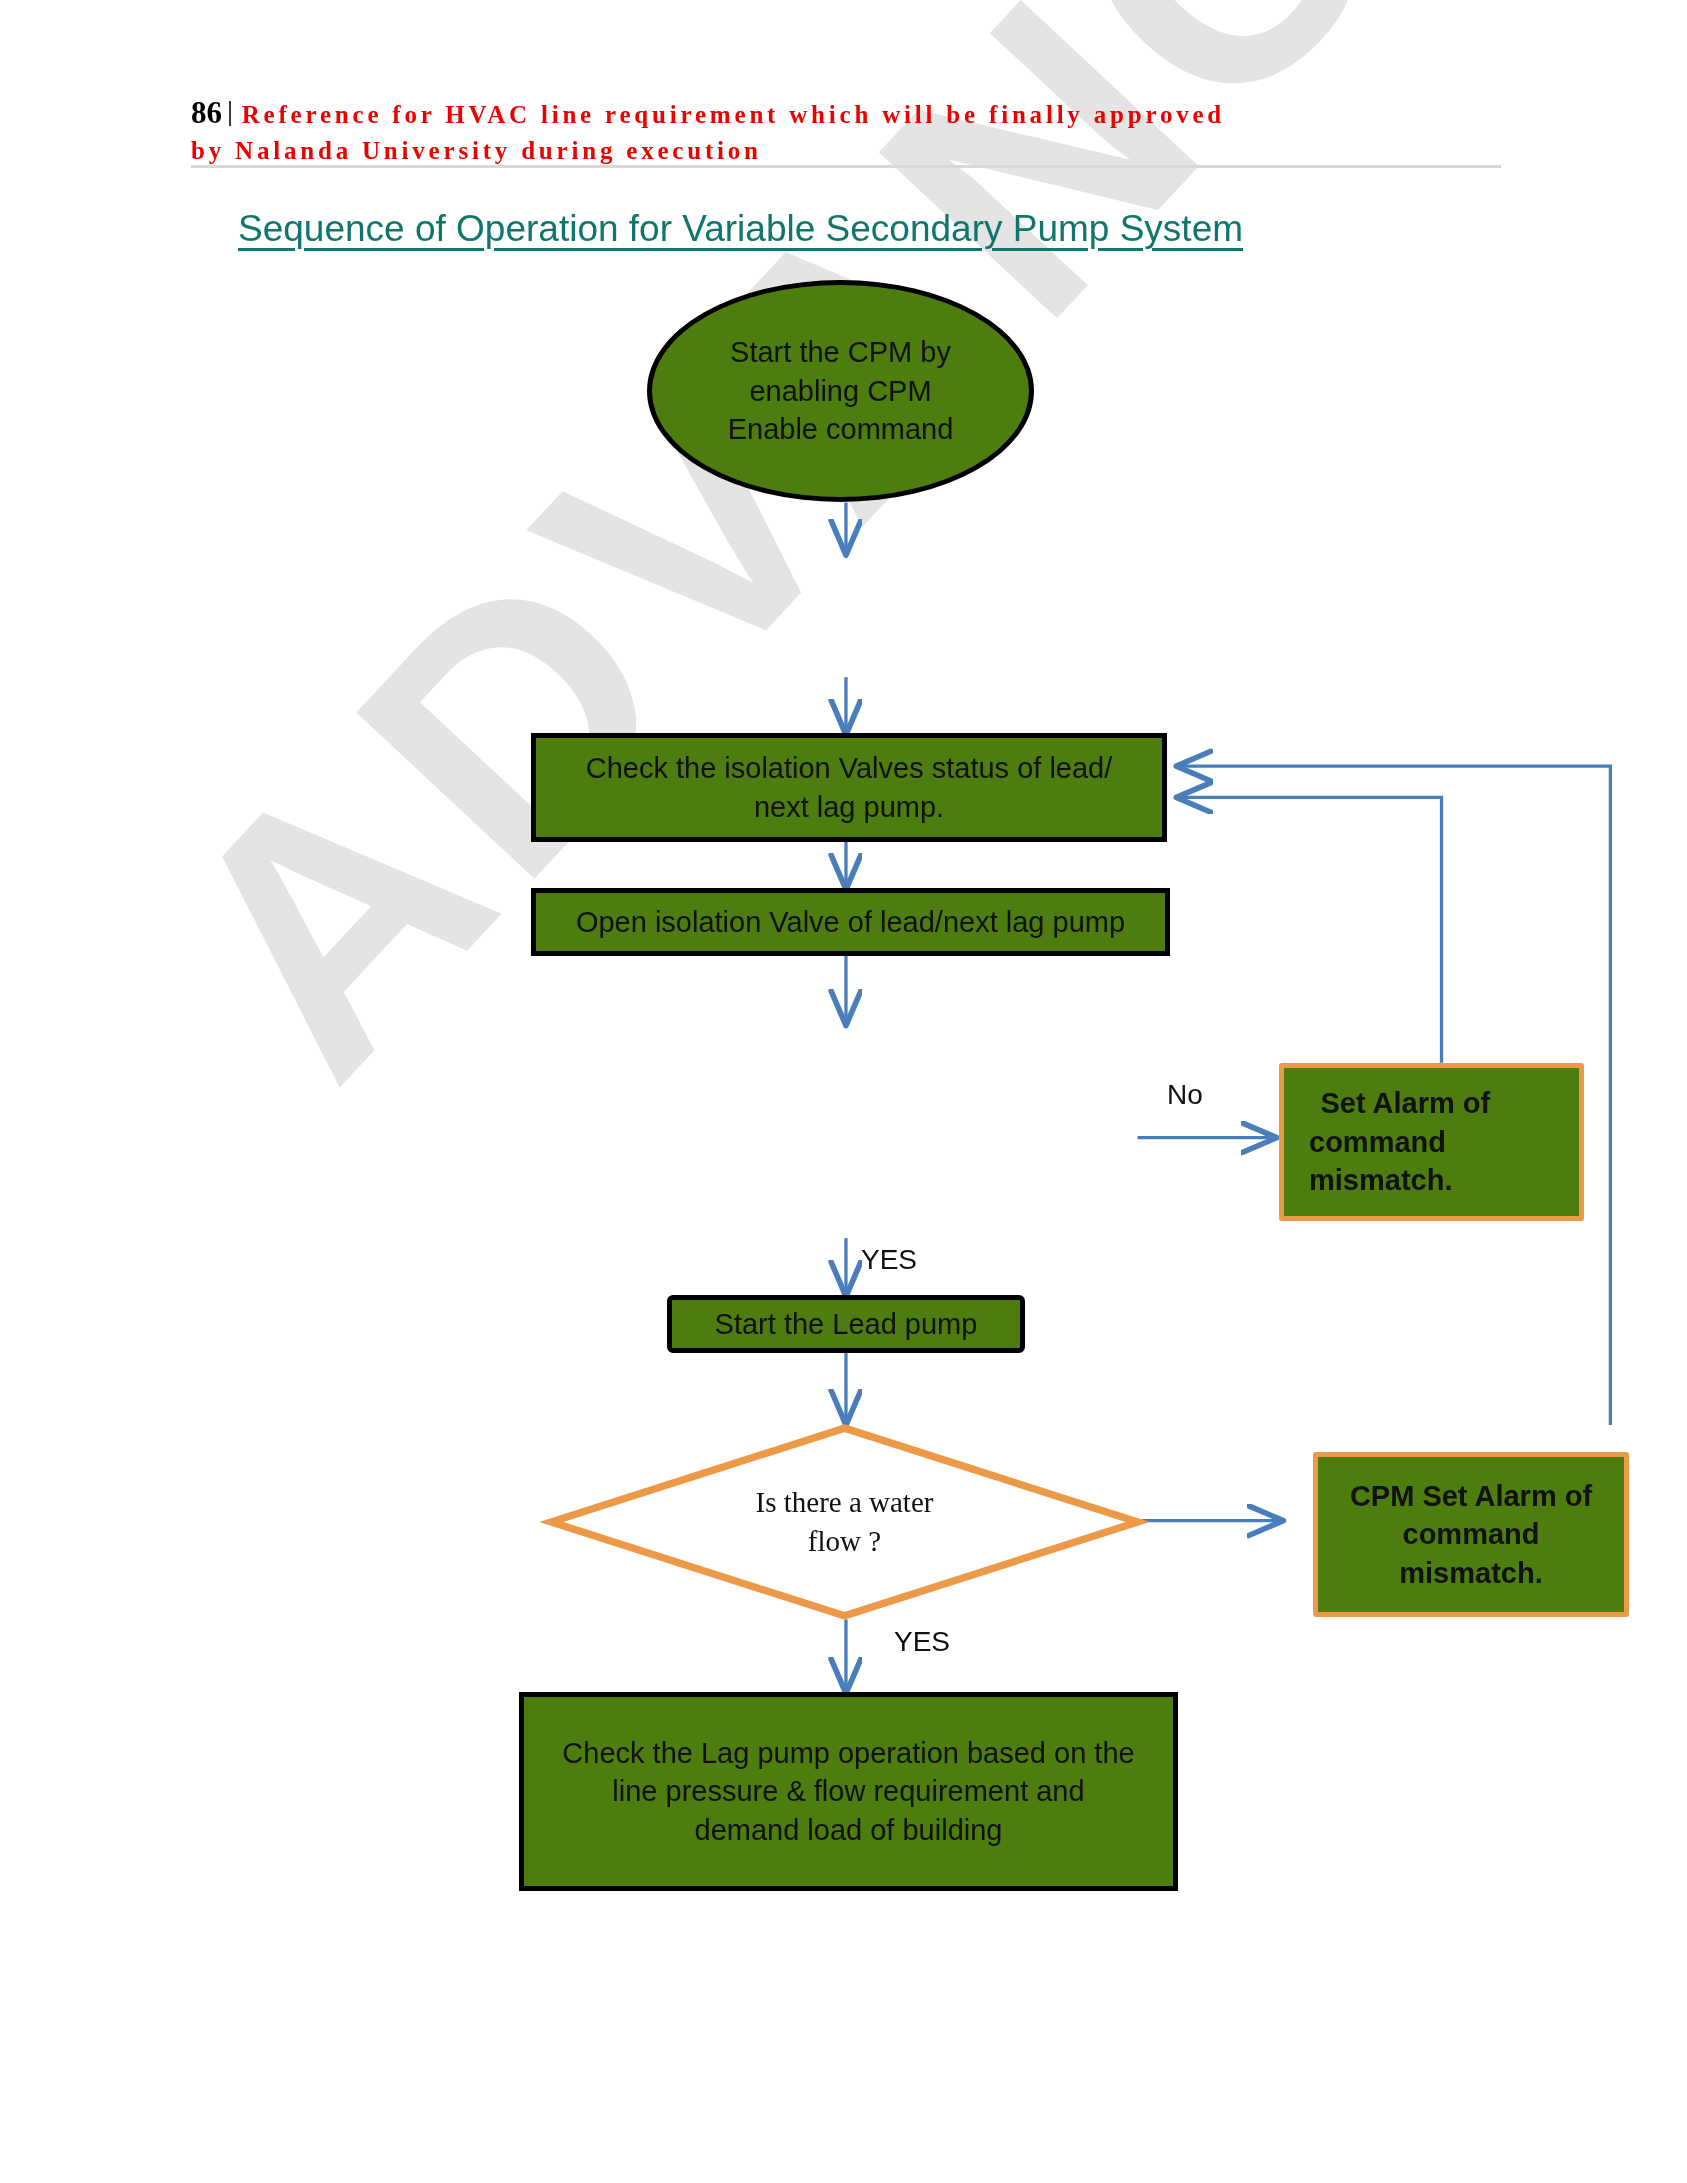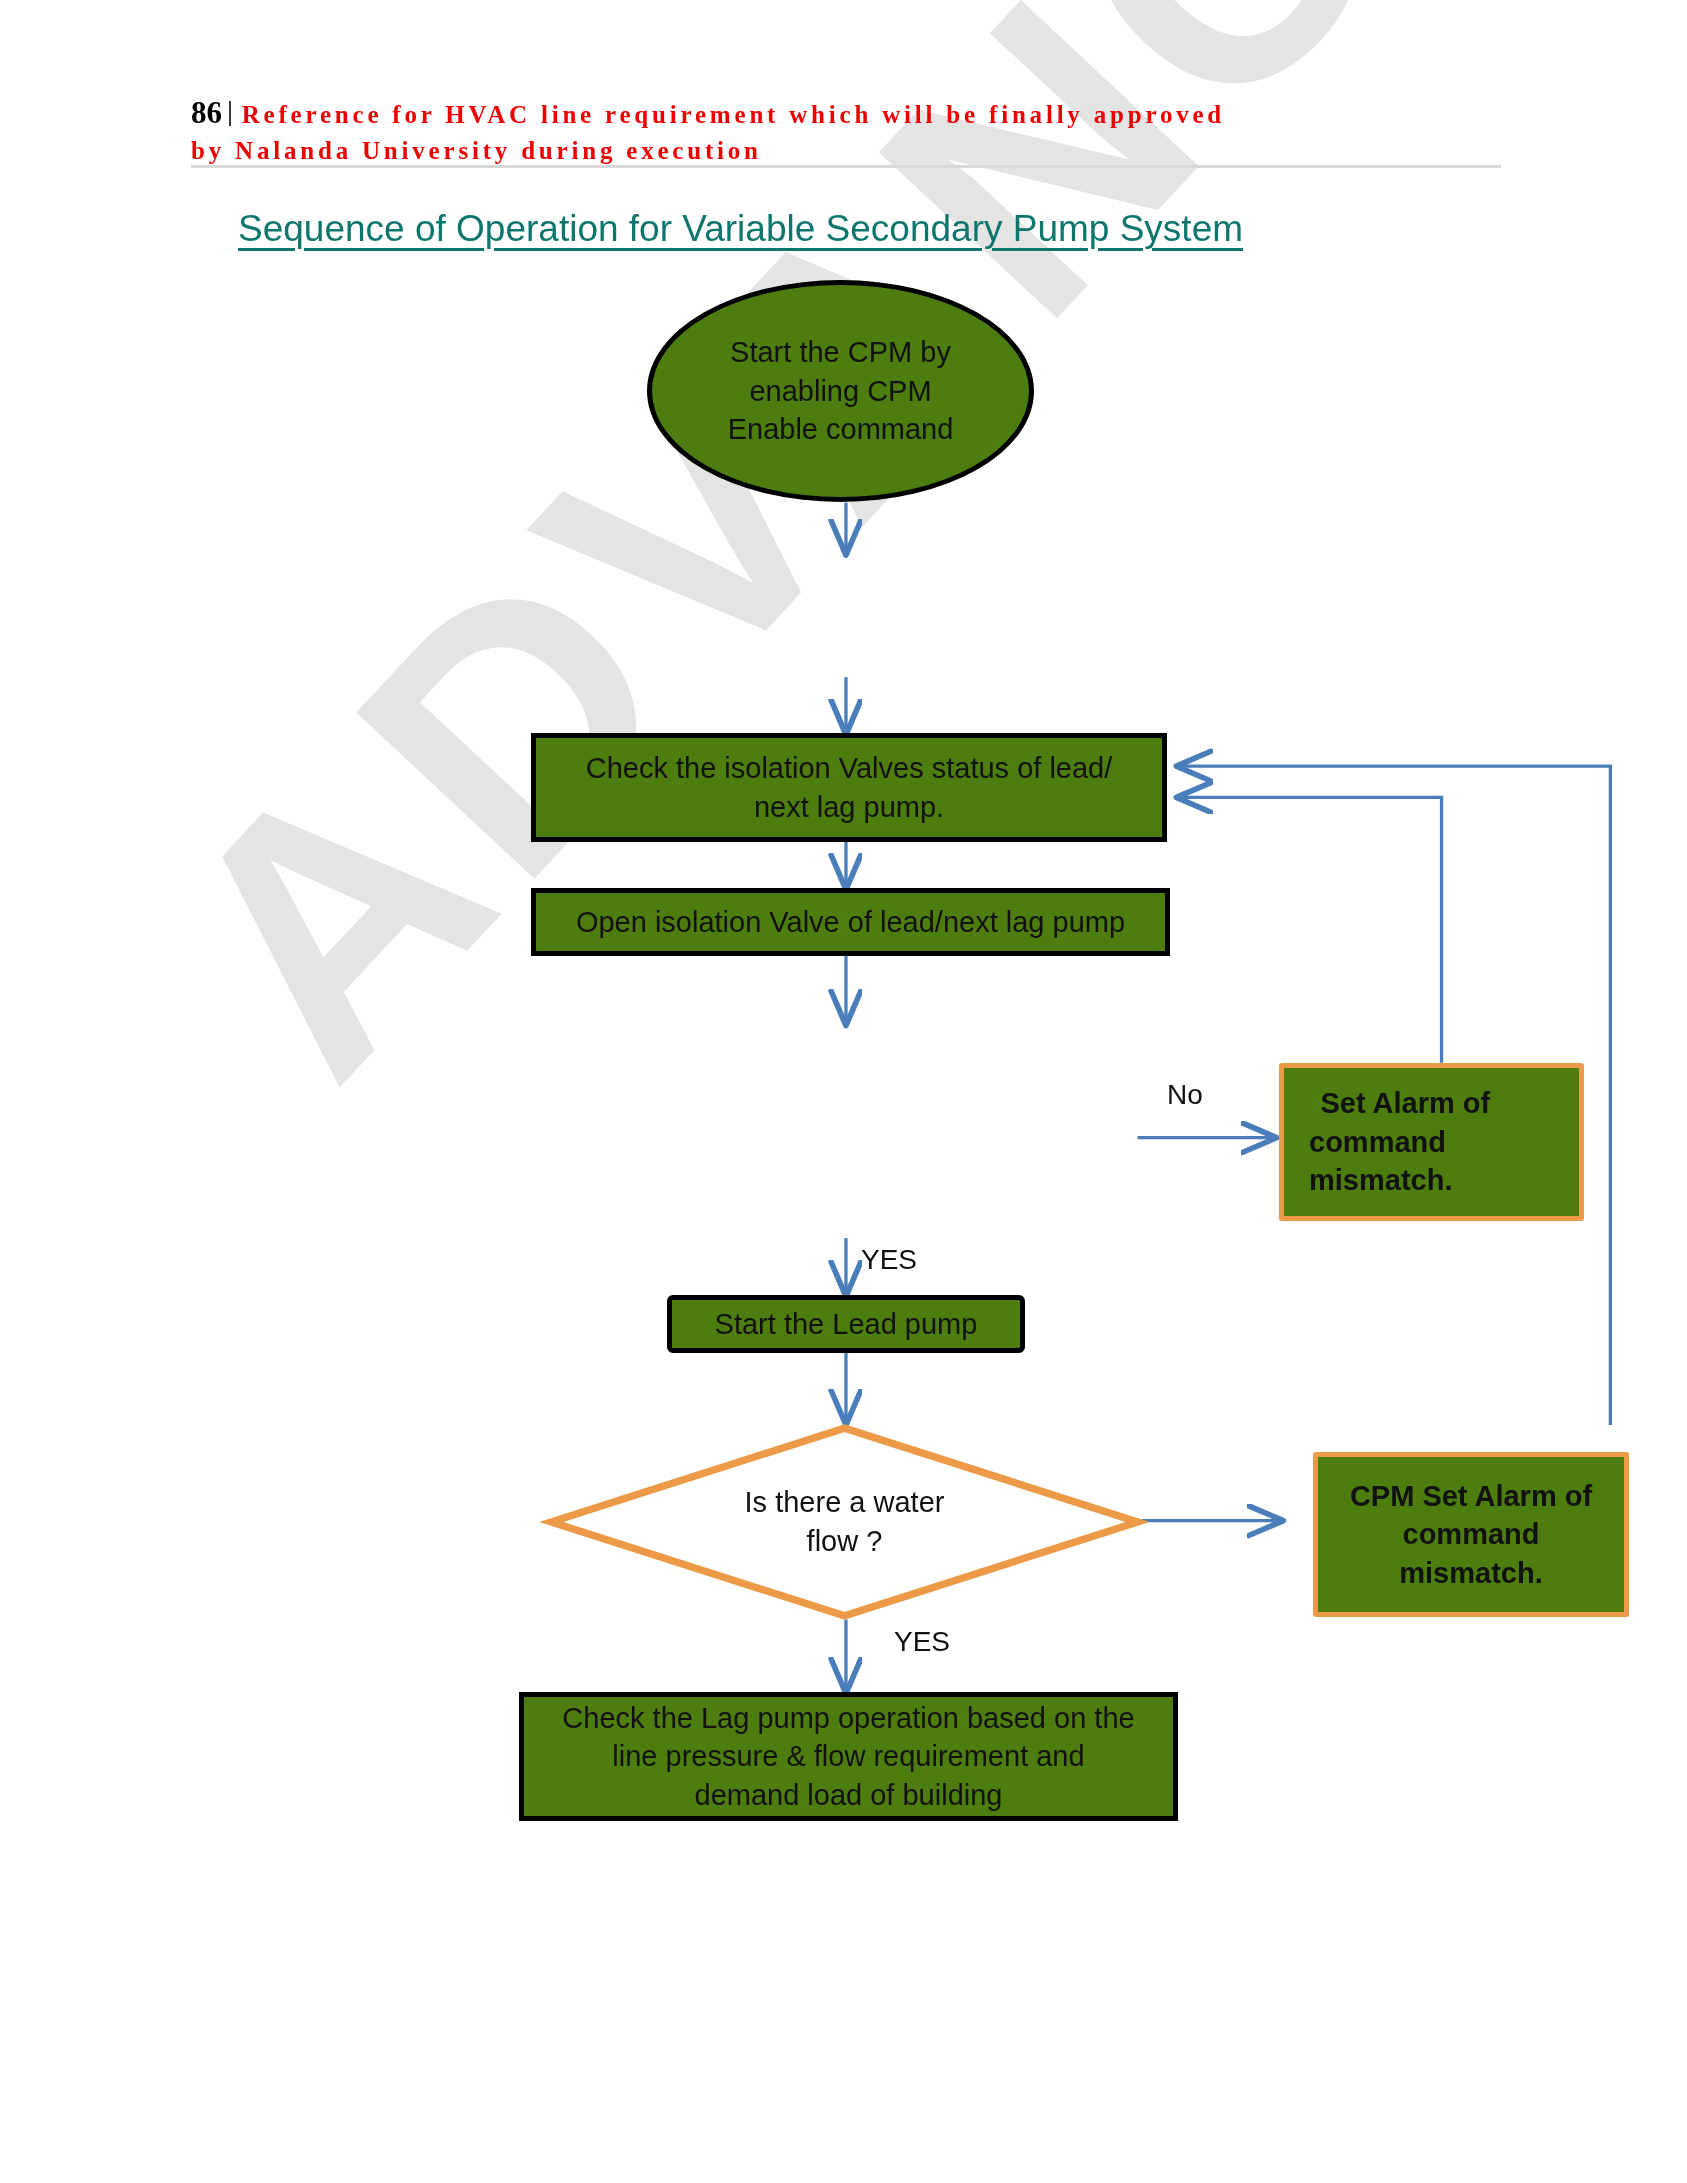--- a/index.html
+++ b/index.html
@@ -266,41 +266,41 @@
         <span style="padding-left:11.5px;">Set Alarm of</span><br>
         <span>command</span><br>
         <span>mismatch.</span>
       </div>
     </div>
 
     <div class="node process-round" style="left:667px; top:1295px; width:358px; height:58px;">
       <div class="txt">Start the Lead pump</div>
     </div>
 
-    <div class="decision" style="left:547px; top:1424px; width:595px; height:196px;">
+    <div class="decision" style="left:547px; top:1424px; width:595px; height:196px;font-family:Liberation Serif, serif;">
       <svg width="595" height="196" viewBox="0 0 722 238">
         <polygon points="361,5 717,119 361,233 5,119" fill="#ffffff" stroke="#ed9a48" stroke-width="9" stroke-linejoin="miter"></polygon>
       </svg>
       <div class="dtext">
         <div>
           <span>Is there a water</span><br>
           <span>flow ?</span>
         </div>
       </div>
     </div>
 
     <div class="node alarm" style="left:1313px; top:1412px; width:316px; height:165px;margin-top:40px;">
       <div class="txt">
         <span>CPM Set Alarm of</span><br>
         <span>command</span><br>
         <span>mismatch.</span>
       </div>
     </div>
 
-    <div class="node process" style="left:519px; top:1692px; width:659px; height:129px;">
+    <div class="node process" style="left:519px; top:1692px; width:659px; height:199px;">
       <div class="txt">
         <span>Check the Lag pump operation based on the</span><br>
         <span>line pressure &amp; flow requirement and</span><br>
         <span>demand load of building</span>
       </div>
     </div>
 
     <div class="edge-label" style="left:1167px; top:1079px;">No</div>
     <div class="edge-label" style="left:861px; top:1244px;">YES</div>
     <div class="edge-label" style="left:894px; top:1626px;">YES</div>

